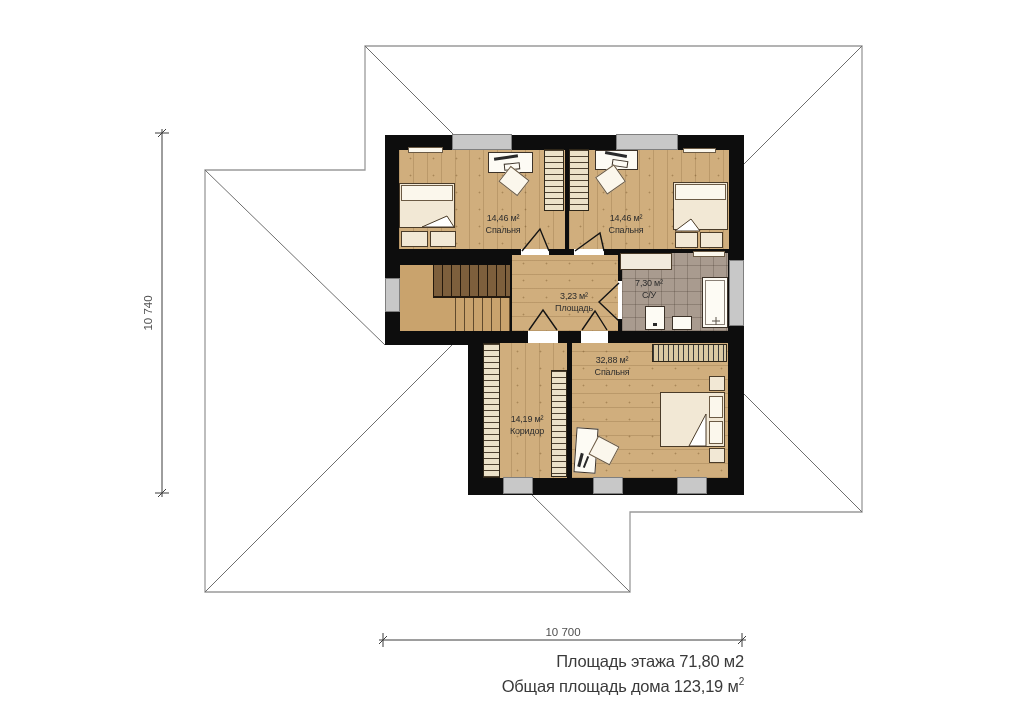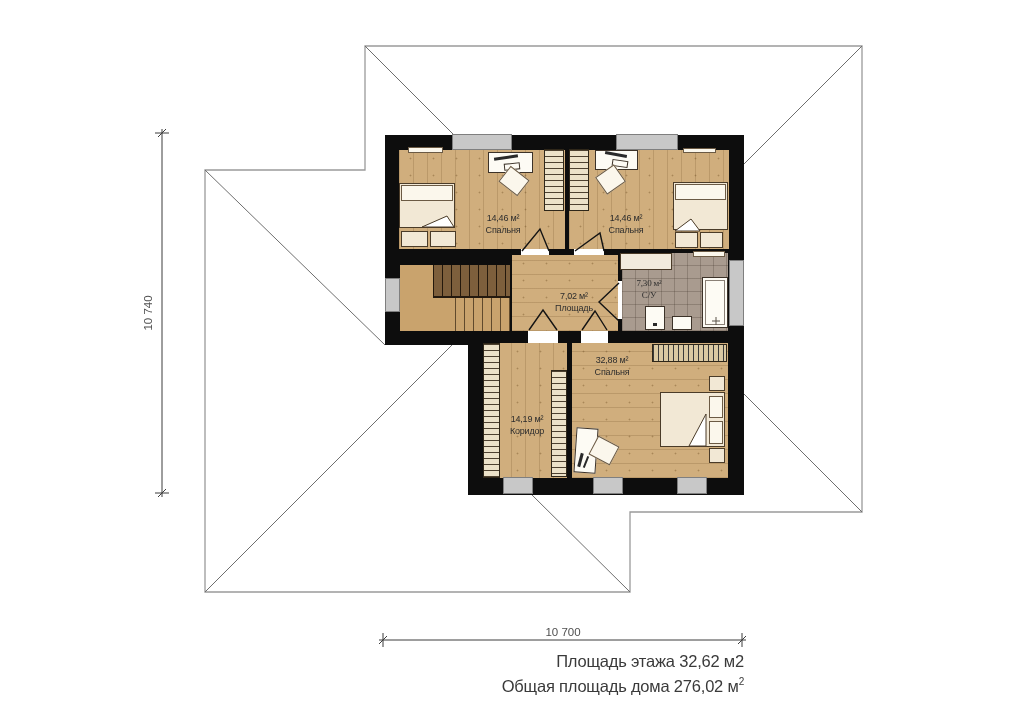--- a/index.html
+++ b/index.html
@@ -166,24 +166,24 @@
 
   <div class="room-label" style="left:467px;top:213px;">
     <span>14,46 м²</span><br>
     <span>Спальня</span>
   </div>
   <div class="room-label" style="left:590px;top:213px;">
     <span>14,46 м²</span><br>
     <span>Спальня</span>
   </div>
   <div class="room-label" style="left:538px;top:291px;">
-    <span>7,02 м²</span><br>
+    <span>3,23 м²</span><br>
     <span>Площадь</span>
   </div>
-  <div class="room-label" style="left:613px;top:278px;font-family:Liberation Serif, serif;">
+  <div class="room-label" style="left:613px;top:278px;">
     <span>7,30 м²</span><br>
     <span>С/У</span>
   </div>
   <div class="room-label" style="left:491px;top:414px;">
     <span>14,19 м²</span><br>
     <span>Коридор</span>
   </div>
   <div class="room-label" style="left:576px;top:355px;">
     <span>32,88 м²</span><br>
     <span>Спальня</span>
@@ -202,17 +202,17 @@
       <polygon points="675,231 700,231 691,219"></polygon>
       <polygon points="706,414 706,446 689,446"></polygon>
     </g>
     <g stroke="#5a5248" stroke-width="1">
       <line x1="712" y1="321" x2="720" y2="321"></line>
       <line x1="716" y1="317" x2="716" y2="325"></line>
     </g>
   </svg>
 
   <div class="summary">
-    <div>Площадь этажа 32,62 м2</div>
-    <div><span>Общая площадь дома 276,02 м</span><sup>2</sup></div>
+    <div>Площадь этажа 71,80 м2</div>
+    <div><span>Общая площадь дома 123,19 м</span><sup>2</sup></div>
   </div>
 
 </div>
 
 </body></html>

